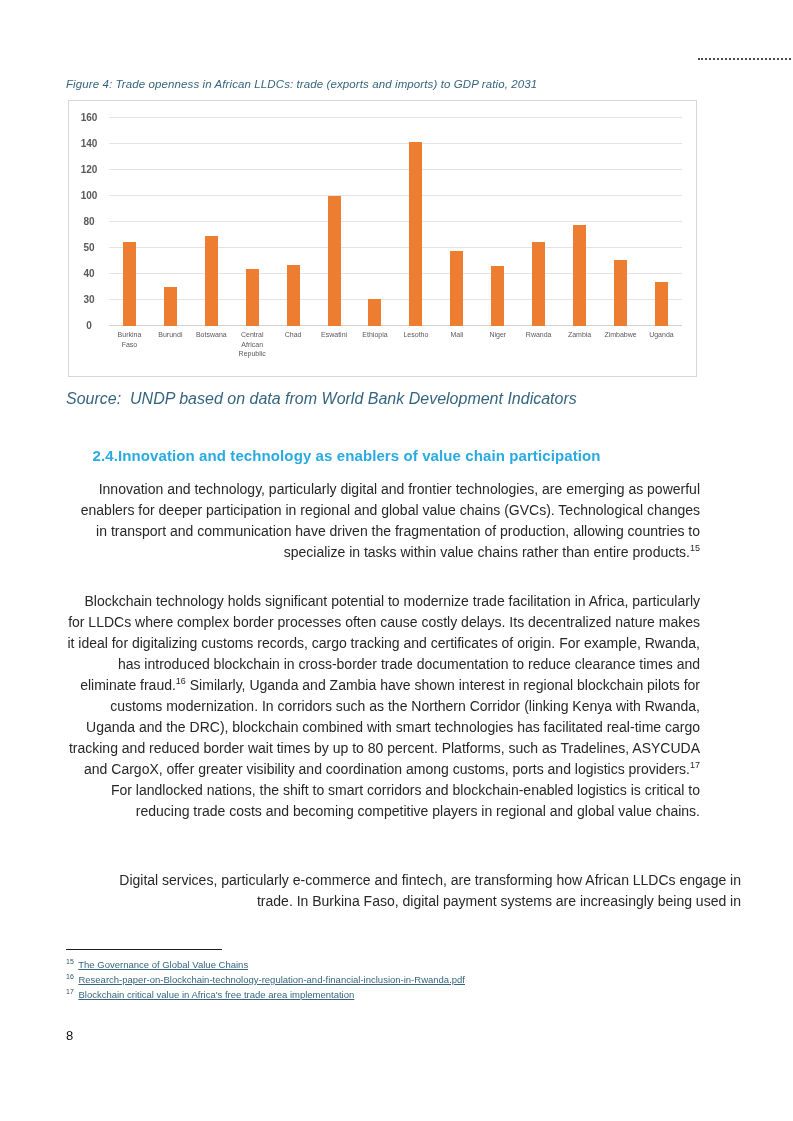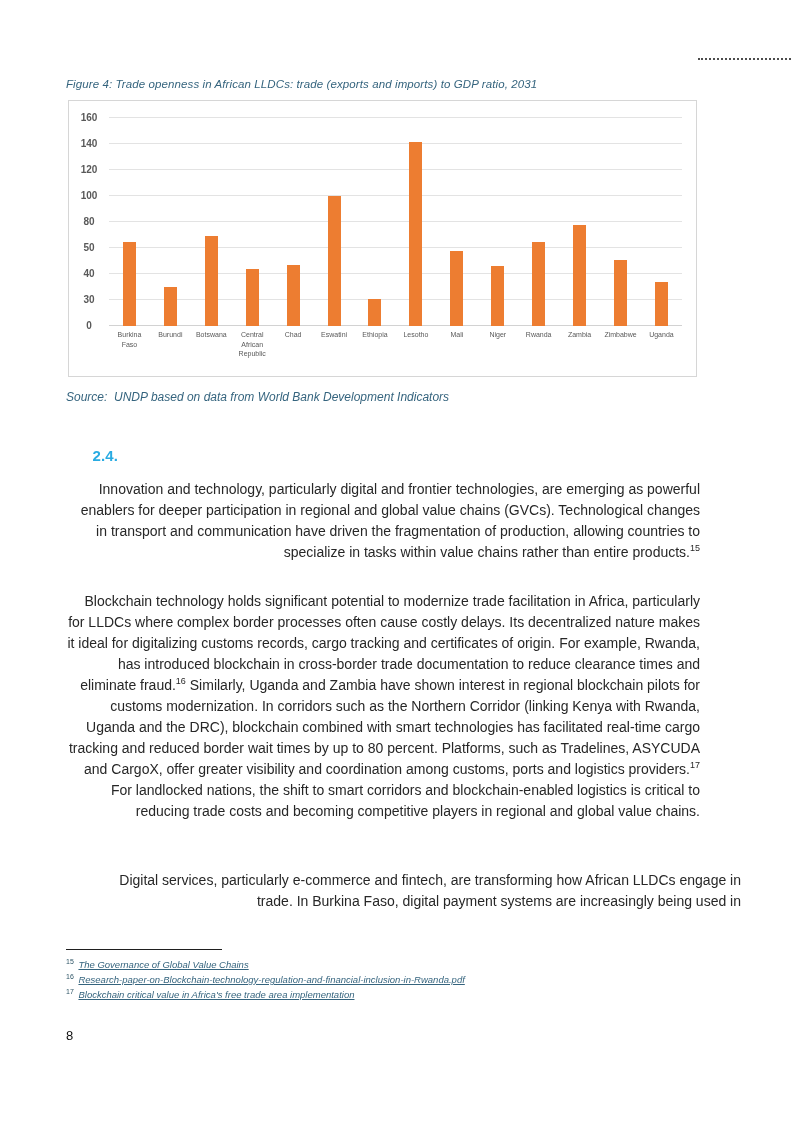--- a/index.html
+++ b/index.html
@@ -31,40 +31,40 @@
   .chart-cols { position:absolute; left:0; right:0; top:0; bottom:0; display:flex; z-index:1; }
   .col { flex:1 1 0; display:flex; align-items:flex-end; justify-content:center; height:100%; }
   .bar { width:13px; }
   .chart-xlabels { position:absolute; left:40px; right:14px; top:229px; display:flex; }
   .xlabel {
     flex:1 1 0; text-align:center; font-size:7px; line-height:9.5px;
     color:#595959; padding:0 2px;
   }
   .source {
     position:absolute; left:66px; top:390px; width:640px;
-    font-size:12px; font-style:italic; color:#35647E; white-space:pre-wrap;
+    font-size:16px; font-style:italic; color:#35647E; white-space:pre-wrap;
   }
   .section-heading {
     position:absolute; left:66px; top:447px; width:634px; display:flex;
     font-size:15px; font-weight:bold; color:#29ABE2; letter-spacing:.1px;
   }
   .sec-num { width:52px; flex:0 0 52px;text-align:right; }
   .para {
     position:absolute; left:66px; width:634px;
     font-size:14px; line-height:21px; color:#272727; text-align:right;
   }
   .para sup { font-size:9px; line-height:0; vertical-align:super; }
   #p1 { top:479px; }
   #p2 { top:591px; }
   #p3 { top:870px;margin-left:41px; }
   .fn-sep { position:absolute; left:66px; top:949px; width:156px; height:0; border-top:1.4px solid #1f1f1f; }
   .footnotes { position:absolute; left:66px; top:957px; width:640px; }
   .fn { font-size:9.5px; line-height:15px; color:#2E5566; }
   .fn sup { font-size:7px; vertical-align:super; line-height:0; color:#2E5566; margin-right:2px; }
-  .fn-link { color:#35647E; text-decoration:underline; cursor:pointer;font-style:italic; }
+  .fn-link { color:#35647E; text-decoration:underline; cursor:pointer; }
   .page-num { position:absolute; left:66px; top:1028px; font-size:13px; color:#111111; }
 </style>
 </head>
 <body>
 
 <div>
 
   <div class="dotted-rule"></div>
 
   <div class="fig-caption">Figure 4: Trade openness in African LLDCs: trade (exports and imports) to GDP ratio, 2031</div>
@@ -149,20 +149,21 @@
         <div class="xlabel">Zambia</div>
         <div class="xlabel">Zimbabwe</div>
         <div class="xlabel">Uganda</div>
       </div>
   </div>
 
   <div class="source">Source:  UNDP based on data from World Bank Development Indicators</div>
 
   <div class="section-heading">
     <span class="sec-num">2.4.</span>
+    <span class="sec-title">Innovation and technology as enablers of value chain participation</span>
   </div>
 
   <p class="para" id="p1"><span>Innovation and technology, particularly digital and frontier technologies, are emerging as powerful enablers for deeper participation in regional and global value chains (GVCs). Technological changes in transport and communication have driven the fragmentation of production, allowing countries to specialize in tasks within value chains rather than entire products.</span><sup>15</sup></p>
 
   <p class="para" id="p2"><span>Blockchain technology holds significant potential to modernize trade facilitation in Africa, particularly for LLDCs where complex border processes often cause costly delays. Its decentralized nature makes it ideal for digitalizing customs records, cargo tracking and certificates of origin. For example, Rwanda, has introduced blockchain in cross-border trade documentation to reduce clearance times and eliminate fraud.</span><sup>16</sup><span> Similarly, Uganda and Zambia have shown interest in regional blockchain pilots for customs modernization. In corridors such as the Northern Corridor (linking Kenya with Rwanda, Uganda and the DRC), blockchain combined with smart technologies has facilitated real-time cargo tracking and reduced border wait times by up to 80 percent. Platforms, such as Tradelines, ASYCUDA and CargoX, offer greater visibility and coordination among customs, ports and logistics providers.</span><sup>17</sup><span> For landlocked nations, the shift to smart corridors and blockchain-enabled logistics is critical to reducing trade costs and becoming competitive players in regional and global value chains.</span></p>
 
   <p class="para" id="p3"><span>Digital services, particularly e-commerce and fintech, are transforming how African LLDCs engage in trade. In Burkina Faso, digital payment systems are increasingly being used in</span></p>
 
   <div class="fn-sep"></div>
 

